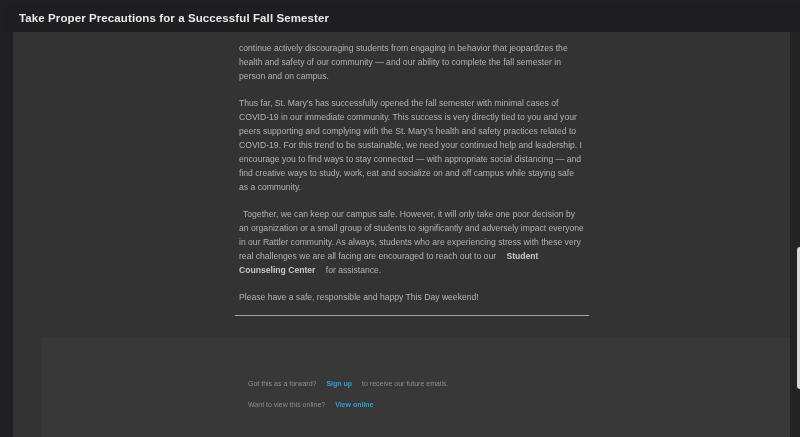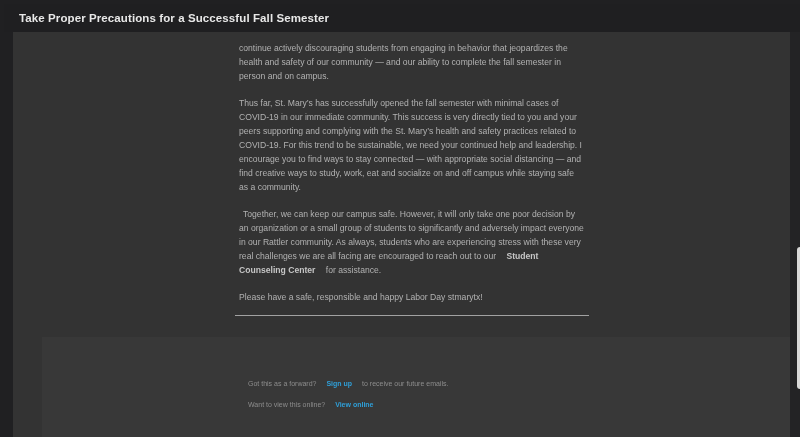--- a/index.html
+++ b/index.html
@@ -62,21 +62,21 @@
 <div class="titlebar">
   <span class="titlebar-text">Take Proper Precautions for a Successful Fall Semester</span>
 </div>
 
 <div class="content-panel">
 
   <div class="email-col">
     <p>continue actively discouraging students from engaging in behavior that jeopardizes the health and safety of our community — and our ability to complete the fall semester in person and on campus.</p>
     <p>Thus far, St. Mary’s has successfully opened the fall semester with minimal cases of COVID-19 in our immediate community. This success is very directly tied to you and your peers supporting and complying with the St. Mary’s health and safety practices related to COVID-19. For this trend to be sustainable, we need your continued help and leadership. I encourage you to find ways to stay connected — with appropriate social distancing — and find creative ways to study, work, eat and socialize on and off campus while staying safe as a community.</p>
     <p><span>Together, we can keep our campus safe. However, it will only take one poor decision by an organization or a small group of students to significantly and adversely impact everyone in our Rattler community. As always, students who are experiencing stress with these very real challenges we are all facing are encouraged to reach out to our </span><span class="body-link">Student Counseling Center</span><span> for assistance.</span></p>
-    <p>Please have a safe, responsible and happy Labor Day stmarytx!</p>
+    <p>Please have a safe, responsible and happy This Day weekend!</p>
 
     <hr class="divider">
 
     <div class="signature">
       <div>St. Mary’s University</div>
       <div class="sig-link">www.minimal.edu</div>
     </div>
   </div>
 
   <div class="footer-panel">

